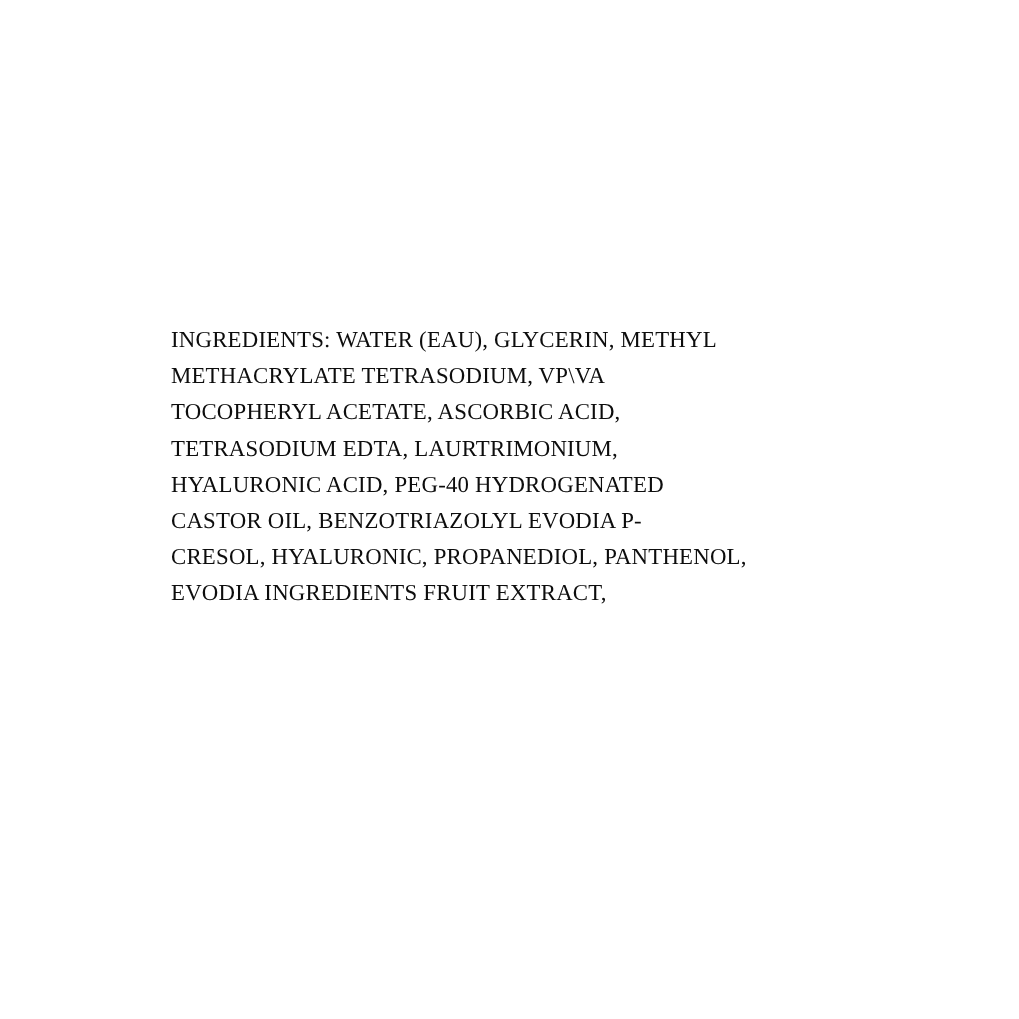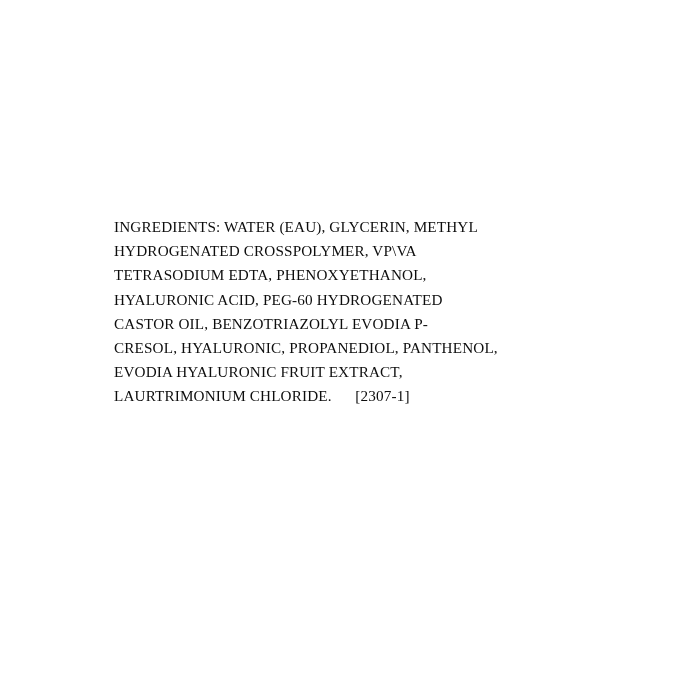--- a/index.html
+++ b/index.html
@@ -34,21 +34,21 @@
     color: #0d0d0d;
     white-space: pre;
   }
 </style>
 </head>
 <body>
 
 <div class="page">
   <div class="ingredients-block">
     <div class="ingredients-line">INGREDIENTS: WATER (EAU), GLYCERIN, METHYL</div>
-    <div class="ingredients-line">HYDROGENATED CROSSPOLYMER, VP\VA</div>
-    <div class="ingredients-line">TETRASODIUM EDTA, PHENOXYETHANOL,</div>
-    <div class="ingredients-line">HYALURONIC ACID, PEG-60 HYDROGENATED</div>
+    <div class="ingredients-line">METHACRYLATE TETRASODIUM, VP\VA</div>
+    <div class="ingredients-line">TOCOPHERYL ACETATE, ASCORBIC ACID,</div>
+    <div class="ingredients-line">TETRASODIUM EDTA, LAURTRIMONIUM,</div>
+    <div class="ingredients-line">HYALURONIC ACID, PEG-40 HYDROGENATED</div>
     <div class="ingredients-line">CASTOR OIL, BENZOTRIAZOLYL EVODIA P-</div>
     <div class="ingredients-line">CRESOL, HYALURONIC, PROPANEDIOL, PANTHENOL,</div>
-    <div class="ingredients-line">EVODIA HYALURONIC FRUIT EXTRACT,</div>
-    <div class="ingredients-line">LAURTRIMONIUM CHLORIDE.      [2307-1]</div>
+    <div class="ingredients-line">EVODIA INGREDIENTS FRUIT EXTRACT,</div>
   </div>
 </div>
 
 </body></html>

